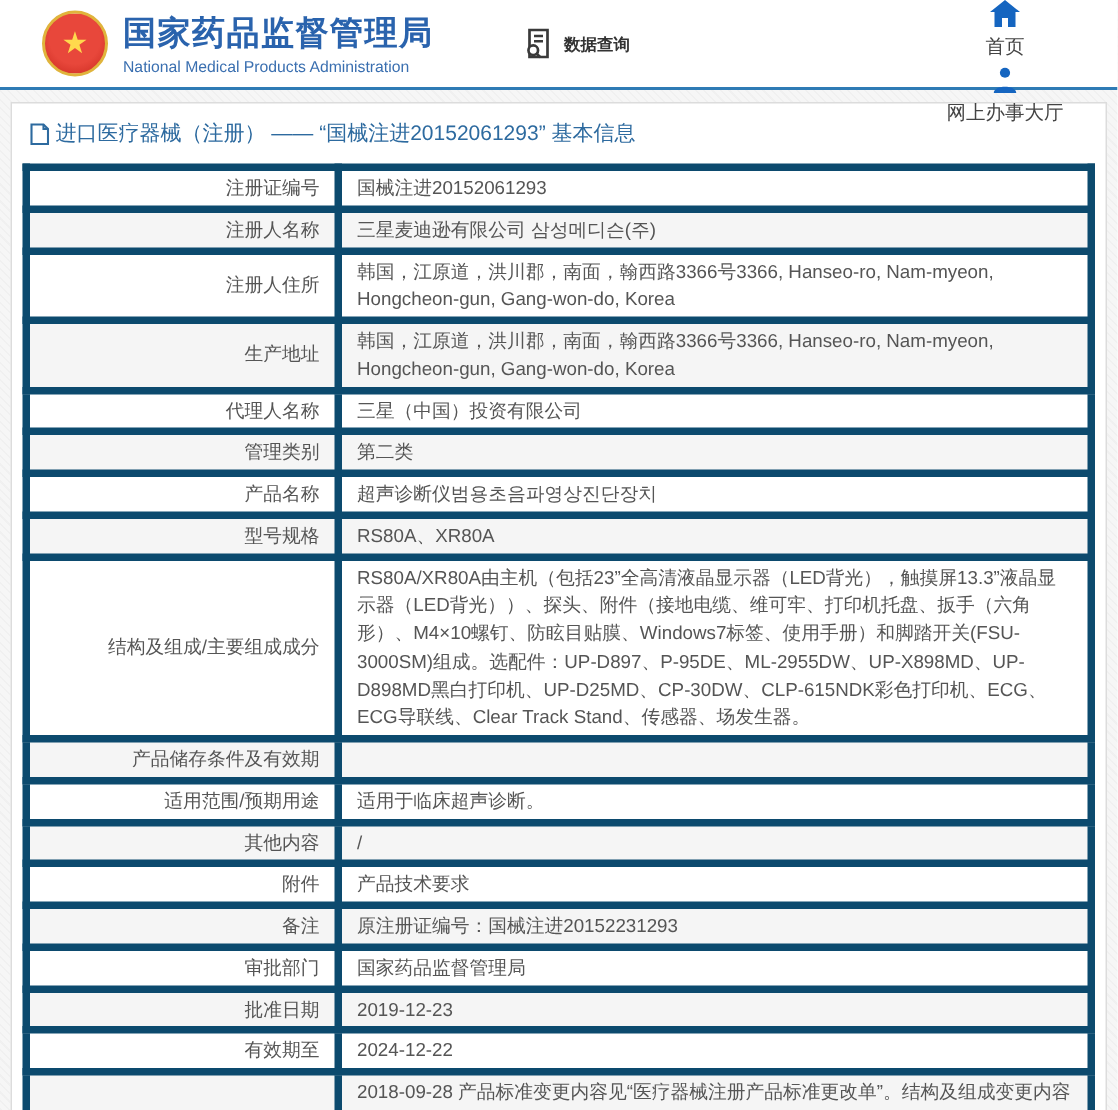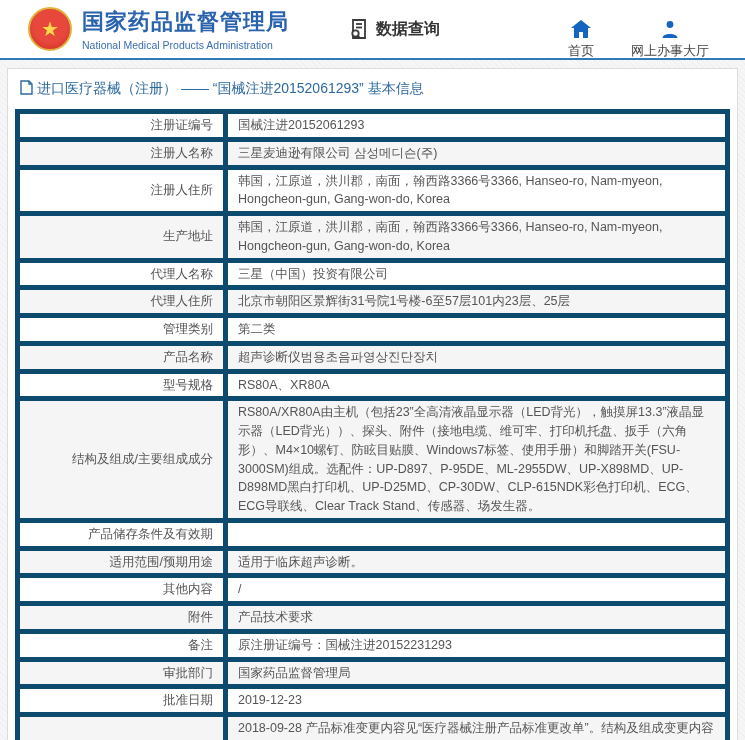--- a/index.html
+++ b/index.html
@@ -28,40 +28,40 @@
     border: 2px solid #e0b43c;
     display: flex; align-items: center; justify-content: center;
     color: #ffd94d; font-size: 20px; line-height: 1;
   }
   .logo-text { margin-left: 10px; }
   .logo-title { font-size: 22px; font-weight: 700; color: #2a63ad; letter-spacing: 1px; }
   .logo-subtitle { font-size: 10.5px; color: #3a6fb0; margin-top: 2px; }
 
   .data-query { display: flex; align-items: center; margin-left: 58px; cursor: pointer; }
   .data-query svg { display: block; }
-  .data-query-label { font-size: 16px; font-weight: 600; color: #333; margin-left: 5px; }
-
-  .right-nav { position: absolute; right: 18px; top: 20px; display: flex; align-items: flex-start; }
+  .data-query-label { font-size: 11px; font-weight: 600; color: #333; margin-left: 5px; }
+
+  .right-nav { position: absolute; right: 18px; top: 0; display: flex; align-items: center; flex-direction: column; }
   .nav-item {
     display: flex; flex-direction: column; align-items: center;
     padding: 0 18px; cursor: pointer;
   }
   .nav-item svg { display: block; margin-bottom: 4px; }
   .nav-label { font-size: 13px; color: #444; }
   .nav-divider { width: 1px; background: #e0e0e0; margin: 2px 0; }
 
   
   .panel {
     margin: 8px 7px 0 7px;
     background: #ffffff;
     border: 1px solid #dcdcdc;
     min-height: 662px;
   }
   .page-title-bar {
-    display: flex; 
+    display: flex; align-items: center;
     padding: 11px 12px 9px 12px;
     color: #2d6a9f; font-size: 14px;
   }
   .page-title-bar svg { margin-right: 4px; flex: none; }
 
   
   table.info-table {
     width: calc(100% - 14px);
     margin: 2px 7px 10px 7px;
     border-collapse: collapse;
@@ -156,24 +156,20 @@
         </tr>
         <tr>
           <td class="label-cell">生产地址</td>
           <td class="value-cell">韩国，江原道，洪川郡，南面，翰西路3366号3366, Hanseo-ro, Nam-myeon, Hongcheon-gun, Gang-won-do, Korea</td>
         </tr>
         <tr>
           <td class="label-cell">代理人名称</td>
           <td class="value-cell">三星（中国）投资有限公司</td>
         </tr>
         <tr>
-          <td class="label-cell">代理人住所</td>
-          <td class="value-cell">北京市朝阳区景辉街31号院1号楼-6至57层101内23层、25层</td>
-        </tr>
-        <tr>
           <td class="label-cell">管理类别</td>
           <td class="value-cell">第二类</td>
         </tr>
         <tr>
           <td class="label-cell">产品名称</td>
           <td class="value-cell">超声诊断仪범용초음파영상진단장치</td>
         </tr>
         <tr>
           <td class="label-cell">型号规格</td>
           <td class="value-cell">RS80A、XR80A</td>
@@ -202,20 +198,24 @@
           <td class="label-cell">备注</td>
           <td class="value-cell">原注册证编号：国械注进20152231293</td>
         </tr>
         <tr>
           <td class="label-cell">审批部门</td>
           <td class="value-cell">国家药品监督管理局</td>
         </tr>
         <tr>
           <td class="label-cell">批准日期</td>
           <td class="value-cell">2019-12-23</td>
+        </tr>
+        <tr>
+          <td class="label-cell">有效期至</td>
+          <td class="value-cell">2024-12-22</td>
         </tr>
         <tr>
           <td class="label-cell">变更情况</td>
           <td class="value-cell">2018-09-28 产品标准变更内容见“医疗器械注册产品标准更改单”。结构及组成变更内容见“结构及组成更改单”。
 2018-12-05 “代理人住所：北京市朝阳区东三环中路5号楼财富金融中心4-10层01-08单元”变更为“代理人住所：北京市朝阳区东三环中路5号财富金融中心10层”。
 2020-08-20 “代理人住所:北京市朝阳区东三环中路5号财富金融中心10层”变更为“代理人住所:北京市朝阳区光华路15号院2号楼10层1001、1002、1003内15”。
 2022-02-17 “代理人住所：北京市朝阳区光华路15号院2号楼10层1001、1002、1003内15”变更为“代理人住所：北京市朝阳区景辉街31号院1号楼-6至57层101内23层、25层”。</td>
         </tr>
       </tbody>
   </table>

